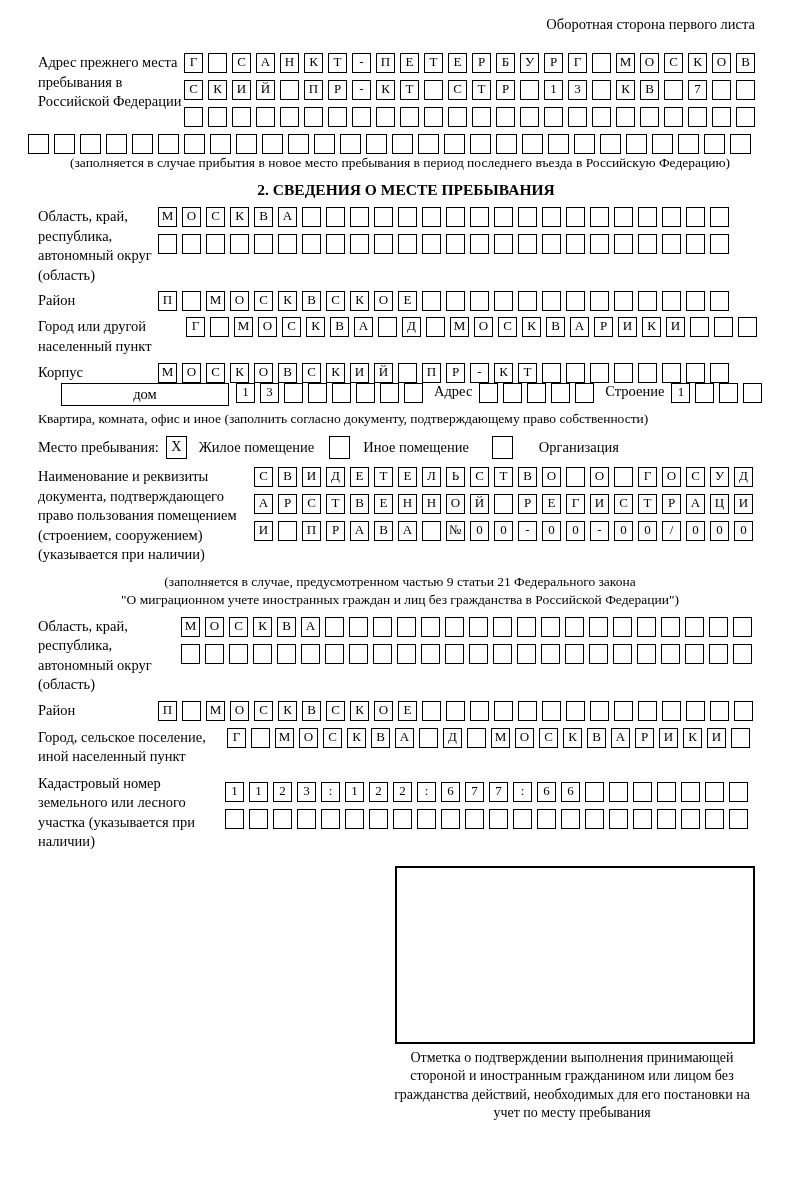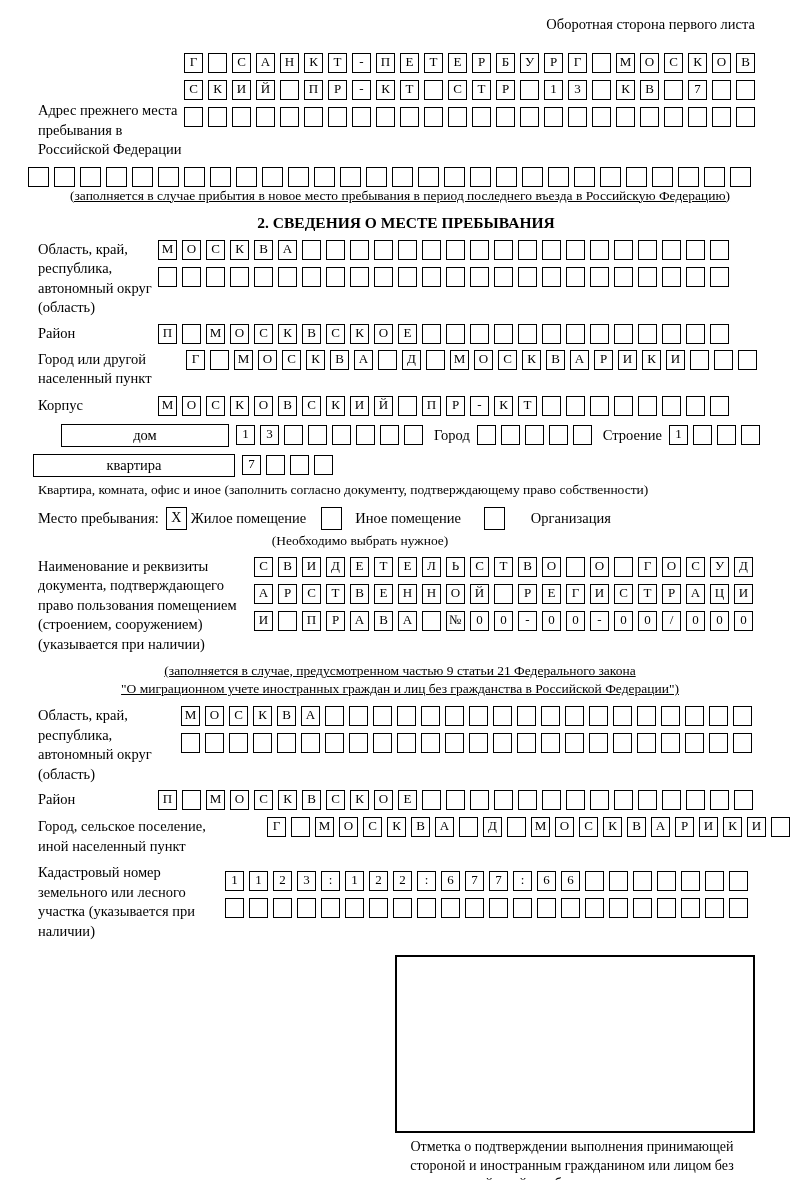--- a/index.html
+++ b/index.html
@@ -13,33 +13,33 @@
   .lbl{flex:0 0 auto;font-size:14.5px;line-height:19.5px;}
   .cells-col{flex:0 0 auto;}
   .cellrow{white-space:nowrap;height:20px;line-height:0;}
   .cellrow + .cellrow{margin-top:7px;}
   .cell{
     display:inline-block;box-sizing:border-box;width:19px;height:20px;
     border:1.5px solid #000;margin-right:5px;
     font-size:13px;line-height:16px;text-align:center;vertical-align:top;
   }
   .cell.wide{width:21px;}
-  .w146{width:146px;margin-top:48px;} .w120{width:120px;} .w148{width:148px;} .w216{width:216px;}
+  .w146{width:146px;} .w120{width:120px;} .w148{width:148px;} .w216{width:216px;}
   .w143{width:143px;} .w189{width:189px;} .w187{width:187px;}
   .fullrow{margin:7px 0 0 28px;}
   .cap{font-size:13.5px;line-height:17px;}
-  .cap-center{text-align:center;text-decoration:underline;}
+  .cap-center{text-align:center;}
   .title-center{text-align:center;font-weight:bold;}
   .title2{font-size:15.5px;margin:10px 0 8px 12px;}
   .prev{margin-top:20px;}
   .oblast{margin-top:2px;}
   .raion{margin-top:6px;}
   .gorod{margin-top:6px;}
   .ulitsa{margin-top:7px;}
-  .domrow{display:flex;align-items:center;margin:8px 0 0 33px;padding-left:28px;}
+  .domrow{display:flex;align-items:flex-start;margin:0 0 0 33px;padding-left:28px;}
   .fieldbox{
     display:inline-flex;align-items:center;justify-content:center;
     box-sizing:border-box;border:1.8px solid #000;height:23px;
     font-size:14.5px;margin-right:7px;
   }
   .dombox{width:168px;}
   .kvbox{width:202px;}
   .inline-lbl{font-size:14.5px;margin:0 7px 0 6px;white-space:nowrap;}
   .domcap{margin:4px 0 0 38px;}
   .kvrow{display:flex;align-items:center;margin:7px 0 0 33px;}
@@ -49,21 +49,21 @@
     display:inline-block;box-sizing:border-box;width:21px;height:23px;
     border:1.7px solid #000;text-align:center;line-height:20px;font-size:14px;
   }
   .mestonote{width:720px;text-align:center;margin-top:2px;}
   .docblock{margin-top:8px;}
   .facttitle{font-size:15px;margin-top:26px;}
   .factnote{margin-top:8px;}
   .factnote div{line-height:18px;}
   .factoblast{margin-top:8px;}
   .factraion{margin-top:6px;}
-  .factgorod{margin-top:7px;gap:40px;}
+  .factgorod{margin-top:7px;}
   .kadastr{margin-top:7px;}
   .kad-cells{margin-top:8px;}
   .stamp{margin:14px 0 0 395px;width:360px;height:178px;border:2px solid #000;box-sizing:border-box;}
   .stampcap{margin:5px 0 0 390px;width:364px;text-align:center;font-size:14px;line-height:18.5px;}
 </style>
 </head>
 <body>
 
 <div class="page">
 
@@ -101,42 +101,37 @@
   </div>
 
   <div class="frow ulitsa">
     <div class="lbl w120">Корпус</div>
     <div class="cellrow"><span class="cell">М</span><span class="cell">О</span><span class="cell">С</span><span class="cell">К</span><span class="cell">О</span><span class="cell">В</span><span class="cell">С</span><span class="cell">К</span><span class="cell">И</span><span class="cell">Й</span><span class="cell"></span><span class="cell">П</span><span class="cell">Р</span><span class="cell">-</span><span class="cell">К</span><span class="cell">Т</span><span class="cell"></span><span class="cell"></span><span class="cell"></span><span class="cell"></span><span class="cell"></span><span class="cell"></span><span class="cell"></span><span class="cell"></span></div>
   </div>
 
   <div class="domrow">
     <span class="fieldbox dombox">дом</span>
     <span class="cellrow"><span class="cell">1</span><span class="cell">3</span><span class="cell"></span><span class="cell"></span><span class="cell"></span><span class="cell"></span><span class="cell"></span><span class="cell"></span></span>
-    <span class="inline-lbl">Город</span>
+    <span class="inline-lbl">Адрес</span>
     <span class="cellrow"><span class="cell"></span><span class="cell"></span><span class="cell"></span><span class="cell"></span><span class="cell"></span></span>
     <span class="inline-lbl">Строение</span>
     <span class="cellrow"><span class="cell">1</span><span class="cell"></span><span class="cell"></span><span class="cell"></span></span>
   </div>
 
-  <div class="kvrow">
-    <span class="fieldbox kvbox">квартира</span>
-    <span class="cellrow"><span class="cell">7</span><span class="cell"></span><span class="cell"></span><span class="cell"></span></span>
-  </div>
   <div class="cap kvcap">Квартира, комната, офис и иное (заполнить согласно документу, подтверждающему право собственности)</div>
 
   <div class="mestorow">
     <span>Место пребывания:</span>
     <span class="chk" style="margin-left:7px;">X</span>
-    <span style="margin-left:4px;">Жилое помещение</span>
+    <span style="margin-left:12px;">Жилое помещение</span>
     <span class="chk" style="margin-left:15px;"></span>
     <span style="margin-left:13px;">Иное помещение</span>
     <span class="chk" style="margin-left:23px;"></span>
     <span style="margin-left:26px;">Организация</span>
   </div>
-  <div class="cap mestonote">(Необходимо выбрать нужное)</div>
 
   <div class="frow docblock">
     <div class="lbl w216">Наименование и реквизиты документа, подтверждающего право пользования помещением (строением, сооружением) (указывается при наличии)</div>
     <div class="cells-col">
       <div class="cellrow"><span class="cell">С</span><span class="cell">В</span><span class="cell">И</span><span class="cell">Д</span><span class="cell">Е</span><span class="cell">Т</span><span class="cell">Е</span><span class="cell">Л</span><span class="cell">Ь</span><span class="cell">С</span><span class="cell">Т</span><span class="cell">В</span><span class="cell">О</span><span class="cell"></span><span class="cell">О</span><span class="cell"></span><span class="cell">Г</span><span class="cell">О</span><span class="cell">С</span><span class="cell">У</span><span class="cell">Д</span></div>
       <div class="cellrow"><span class="cell">А</span><span class="cell">Р</span><span class="cell">С</span><span class="cell">Т</span><span class="cell">В</span><span class="cell">Е</span><span class="cell">Н</span><span class="cell">Н</span><span class="cell">О</span><span class="cell">Й</span><span class="cell"></span><span class="cell">Р</span><span class="cell">Е</span><span class="cell">Г</span><span class="cell">И</span><span class="cell">С</span><span class="cell">Т</span><span class="cell">Р</span><span class="cell">А</span><span class="cell">Ц</span><span class="cell">И</span></div>
       <div class="cellrow"><span class="cell">И</span><span class="cell"></span><span class="cell">П</span><span class="cell">Р</span><span class="cell">А</span><span class="cell">В</span><span class="cell">А</span><span class="cell"></span><span class="cell">№</span><span class="cell">0</span><span class="cell">0</span><span class="cell">-</span><span class="cell">0</span><span class="cell">0</span><span class="cell">-</span><span class="cell">0</span><span class="cell">0</span><span class="cell">/</span><span class="cell">0</span><span class="cell">0</span><span class="cell">0</span></div>
     </div>
   </div>
 

